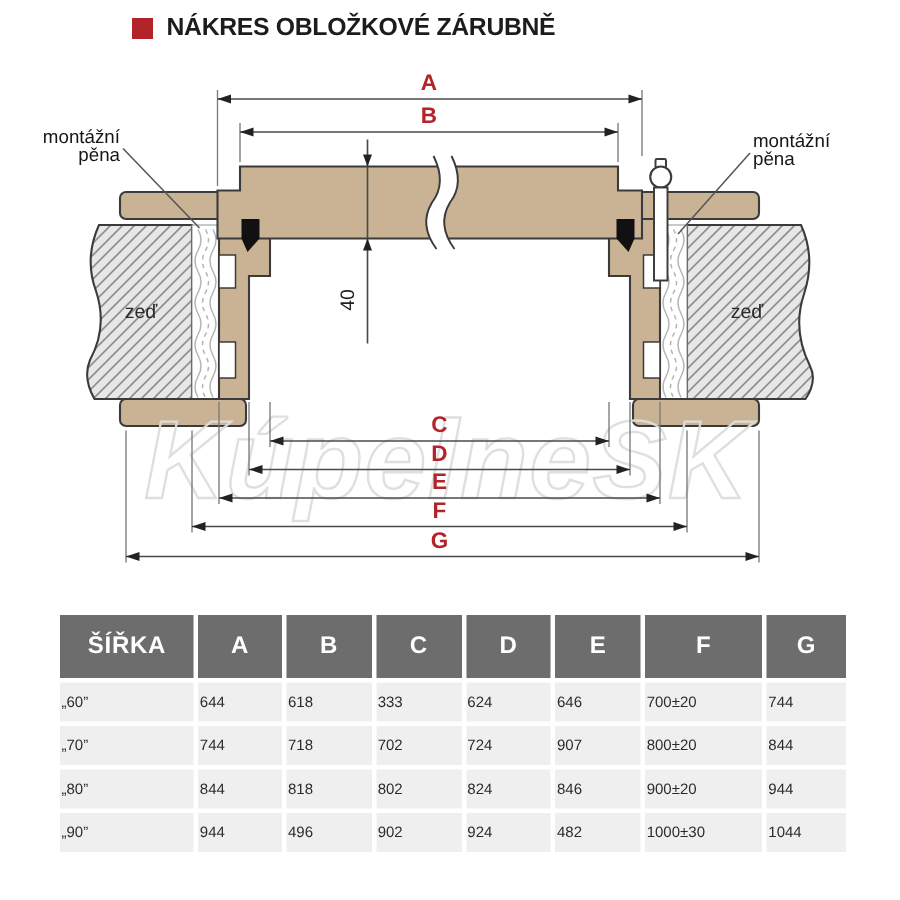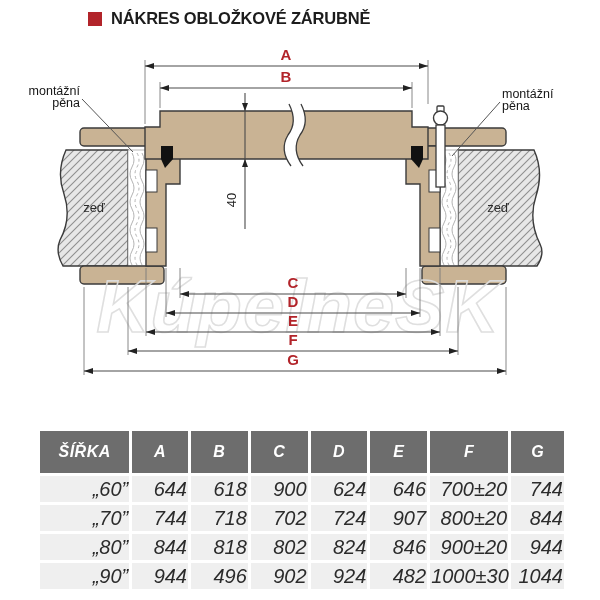--- a/index.html
+++ b/index.html
@@ -27,26 +27,26 @@
   .extline{stroke:#7a7a7a;stroke-width:0.9;}
   .arrow{fill:#222;}
   .dimlabel{fill:var(--accent-red);font-size:15px;font-weight:700;text-anchor:middle;}
   .smalllabel{fill:#161616;font-size:12.5px;}
   .walllabel{fill:#2a2a2a;font-size:13px;text-anchor:middle;}
   .thick{fill:#222;font-size:13px;text-anchor:middle;}
   .leader{stroke:#555;stroke-width:1;fill:none;}
   .wm{fill:none;stroke:#dedede;stroke-width:1.6;font-size:74px;font-style:italic;
       font-weight:700;text-anchor:middle;letter-spacing:1px;opacity:.95;}
   
-  #dim-table-wrap{position:absolute;left:37px;top:428px;width:530px;font-style:italic;}
+  #dim-table-wrap{position:absolute;left:37px;top:407px;width:530px;}
   table.dims{border-collapse:separate;border-spacing:3px;width:530px;table-layout:fixed;}
   table.dims th{background:var(--header-gray);color:#fff;font-size:16px;font-weight:700;
        height:40px;text-align:center;letter-spacing:.5px;}
-  table.dims td{background:var(--row-gray);color:#2b2b2b;font-size:20px;height:24px;
-       text-align:right;vertical-align:middle;}
+  table.dims td{background:var(--row-gray);color:#2b2b2b;font-size:10px;height:24px;
+       text-align:left;vertical-align:middle;}
 </style>
 </head>
 <body>
 
 <div id="page">
 
   <div id="titlebar">
     <span class="bullet"></span>
     <span class="ttl">NÁKRES OBLOŽKOVÉ ZÁRUBNĚ</span>
   </div>
@@ -196,21 +196,21 @@
           <th>E</th>
           <th>F</th>
           <th>G</th>
         </tr>
       </thead>
       <tbody>
         <tr>
           <td>„60”</td>
           <td>644</td>
           <td>618</td>
-          <td>900</td>
+          <td>333</td>
           <td>624</td>
           <td>646</td>
           <td>700±20</td>
           <td>744</td>
         </tr>
         <tr>
           <td>„70”</td>
           <td>744</td>
           <td>718</td>
           <td>702</td>

